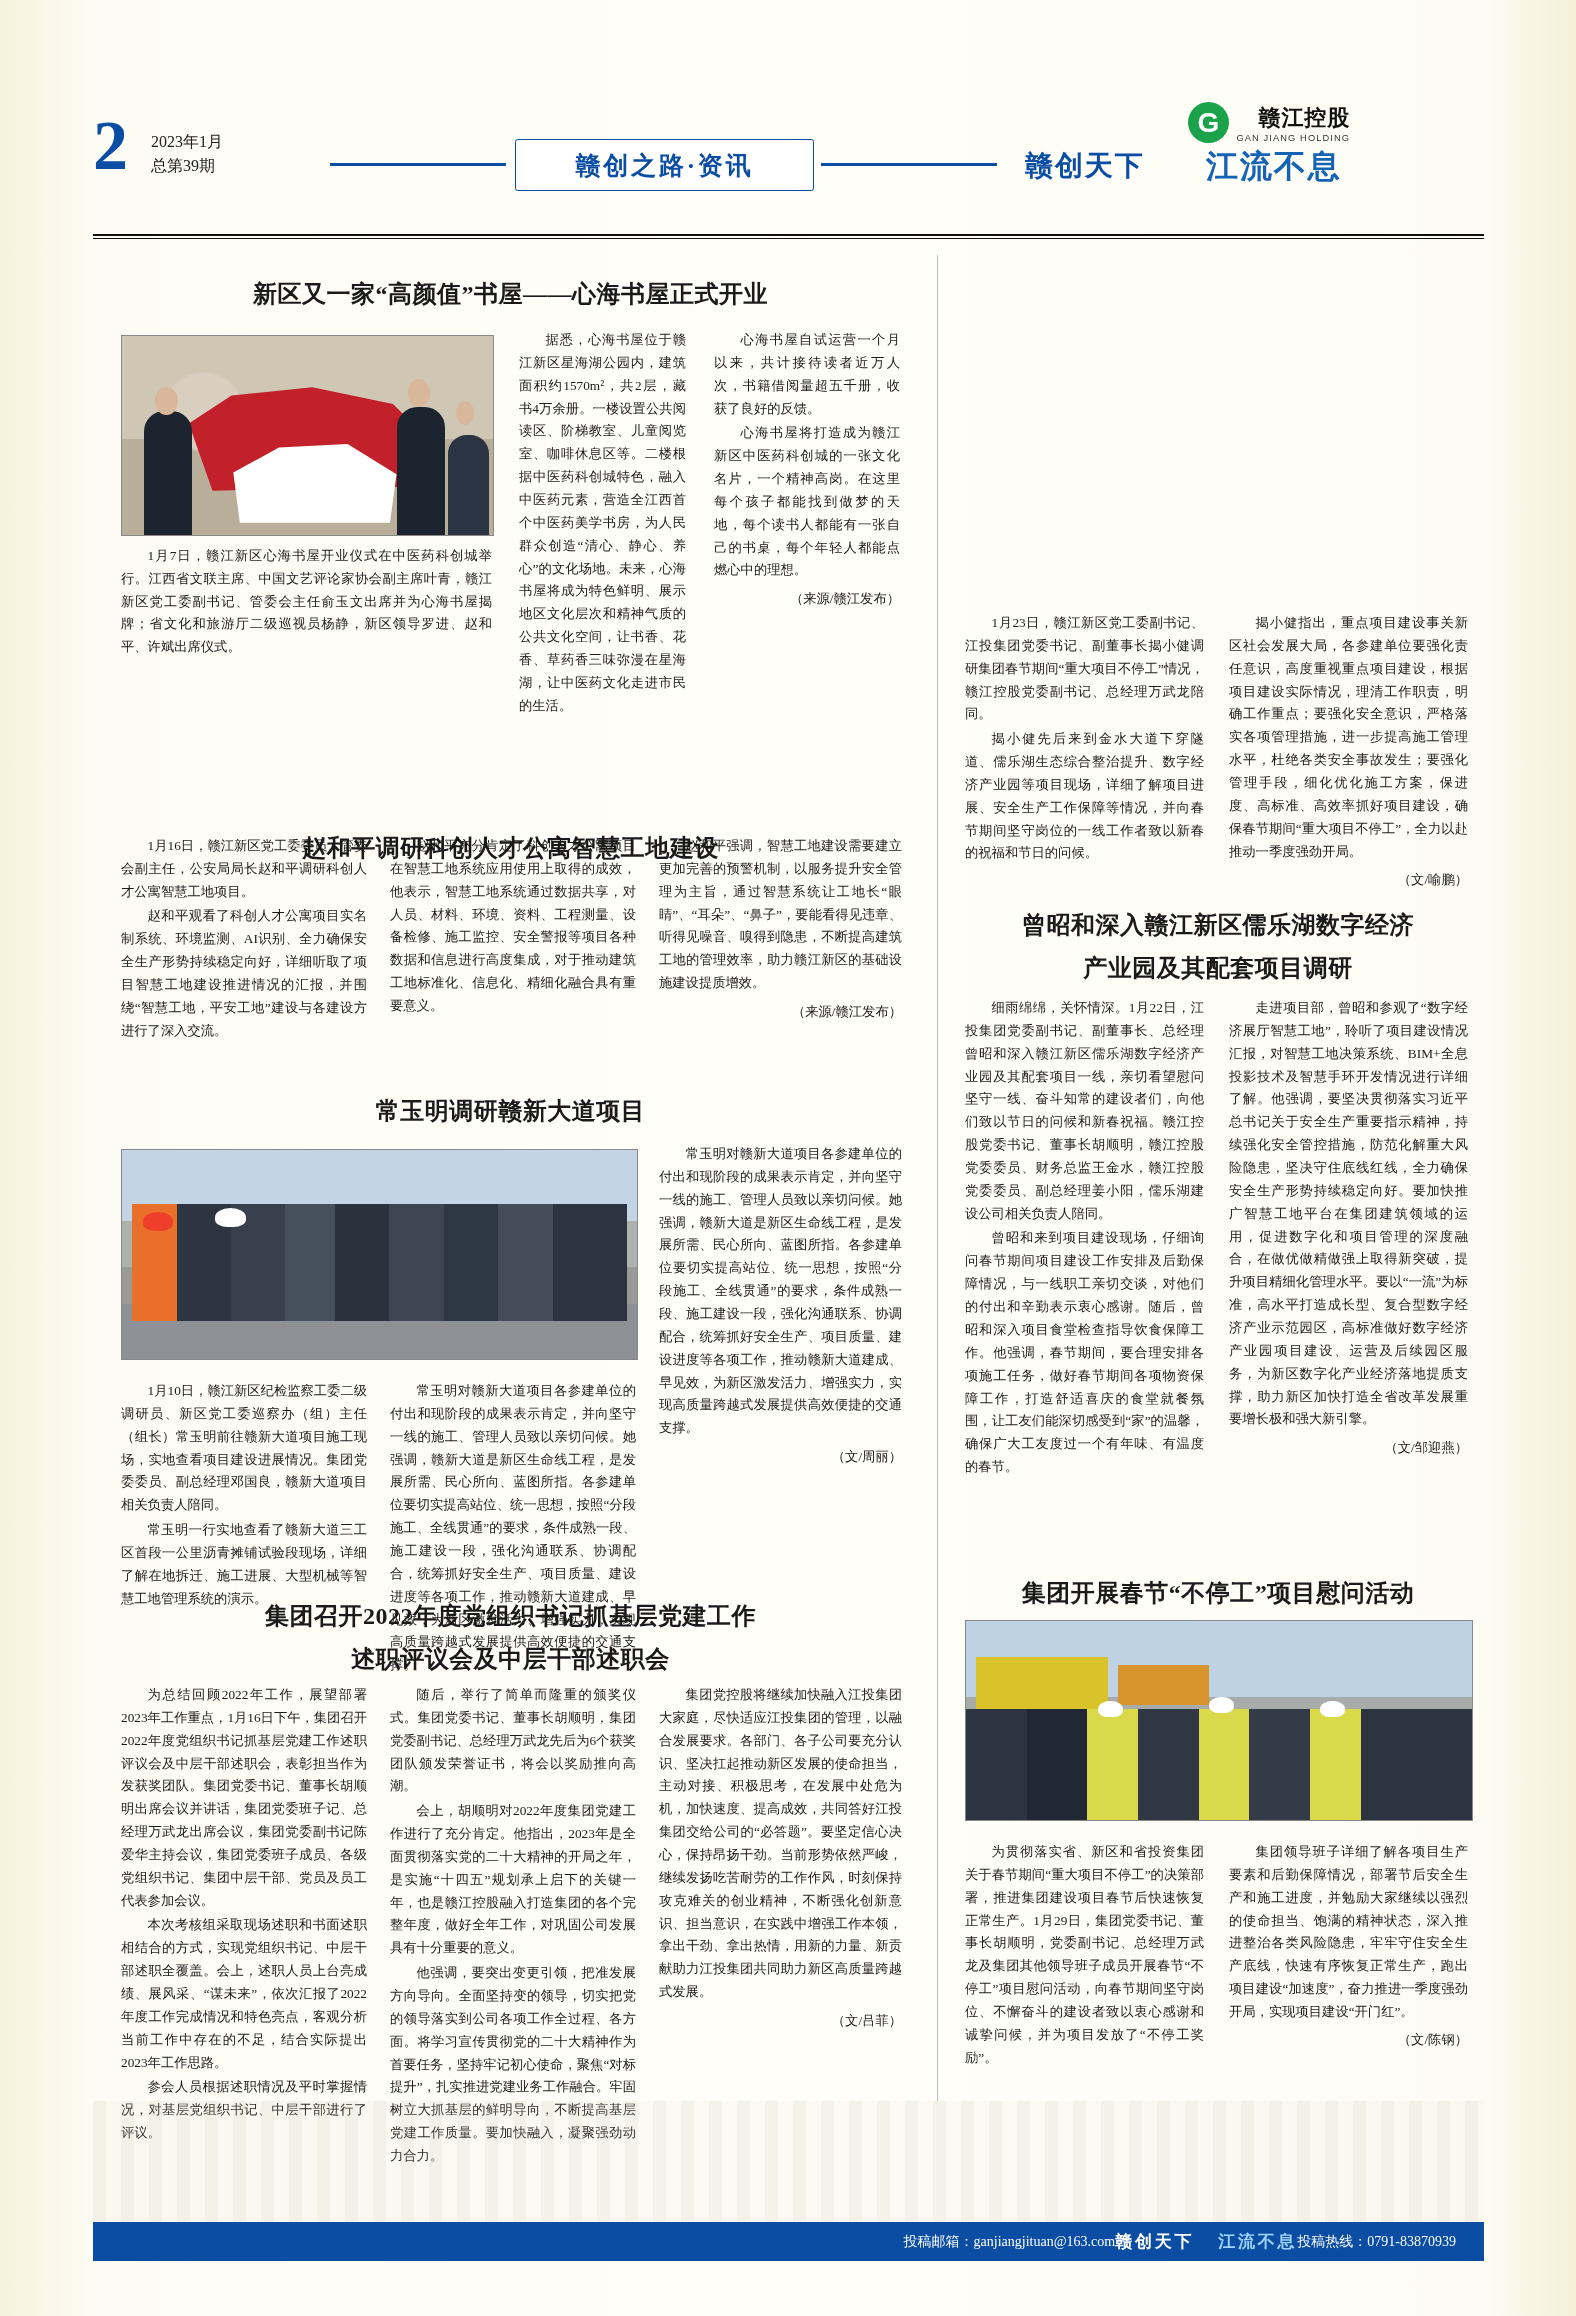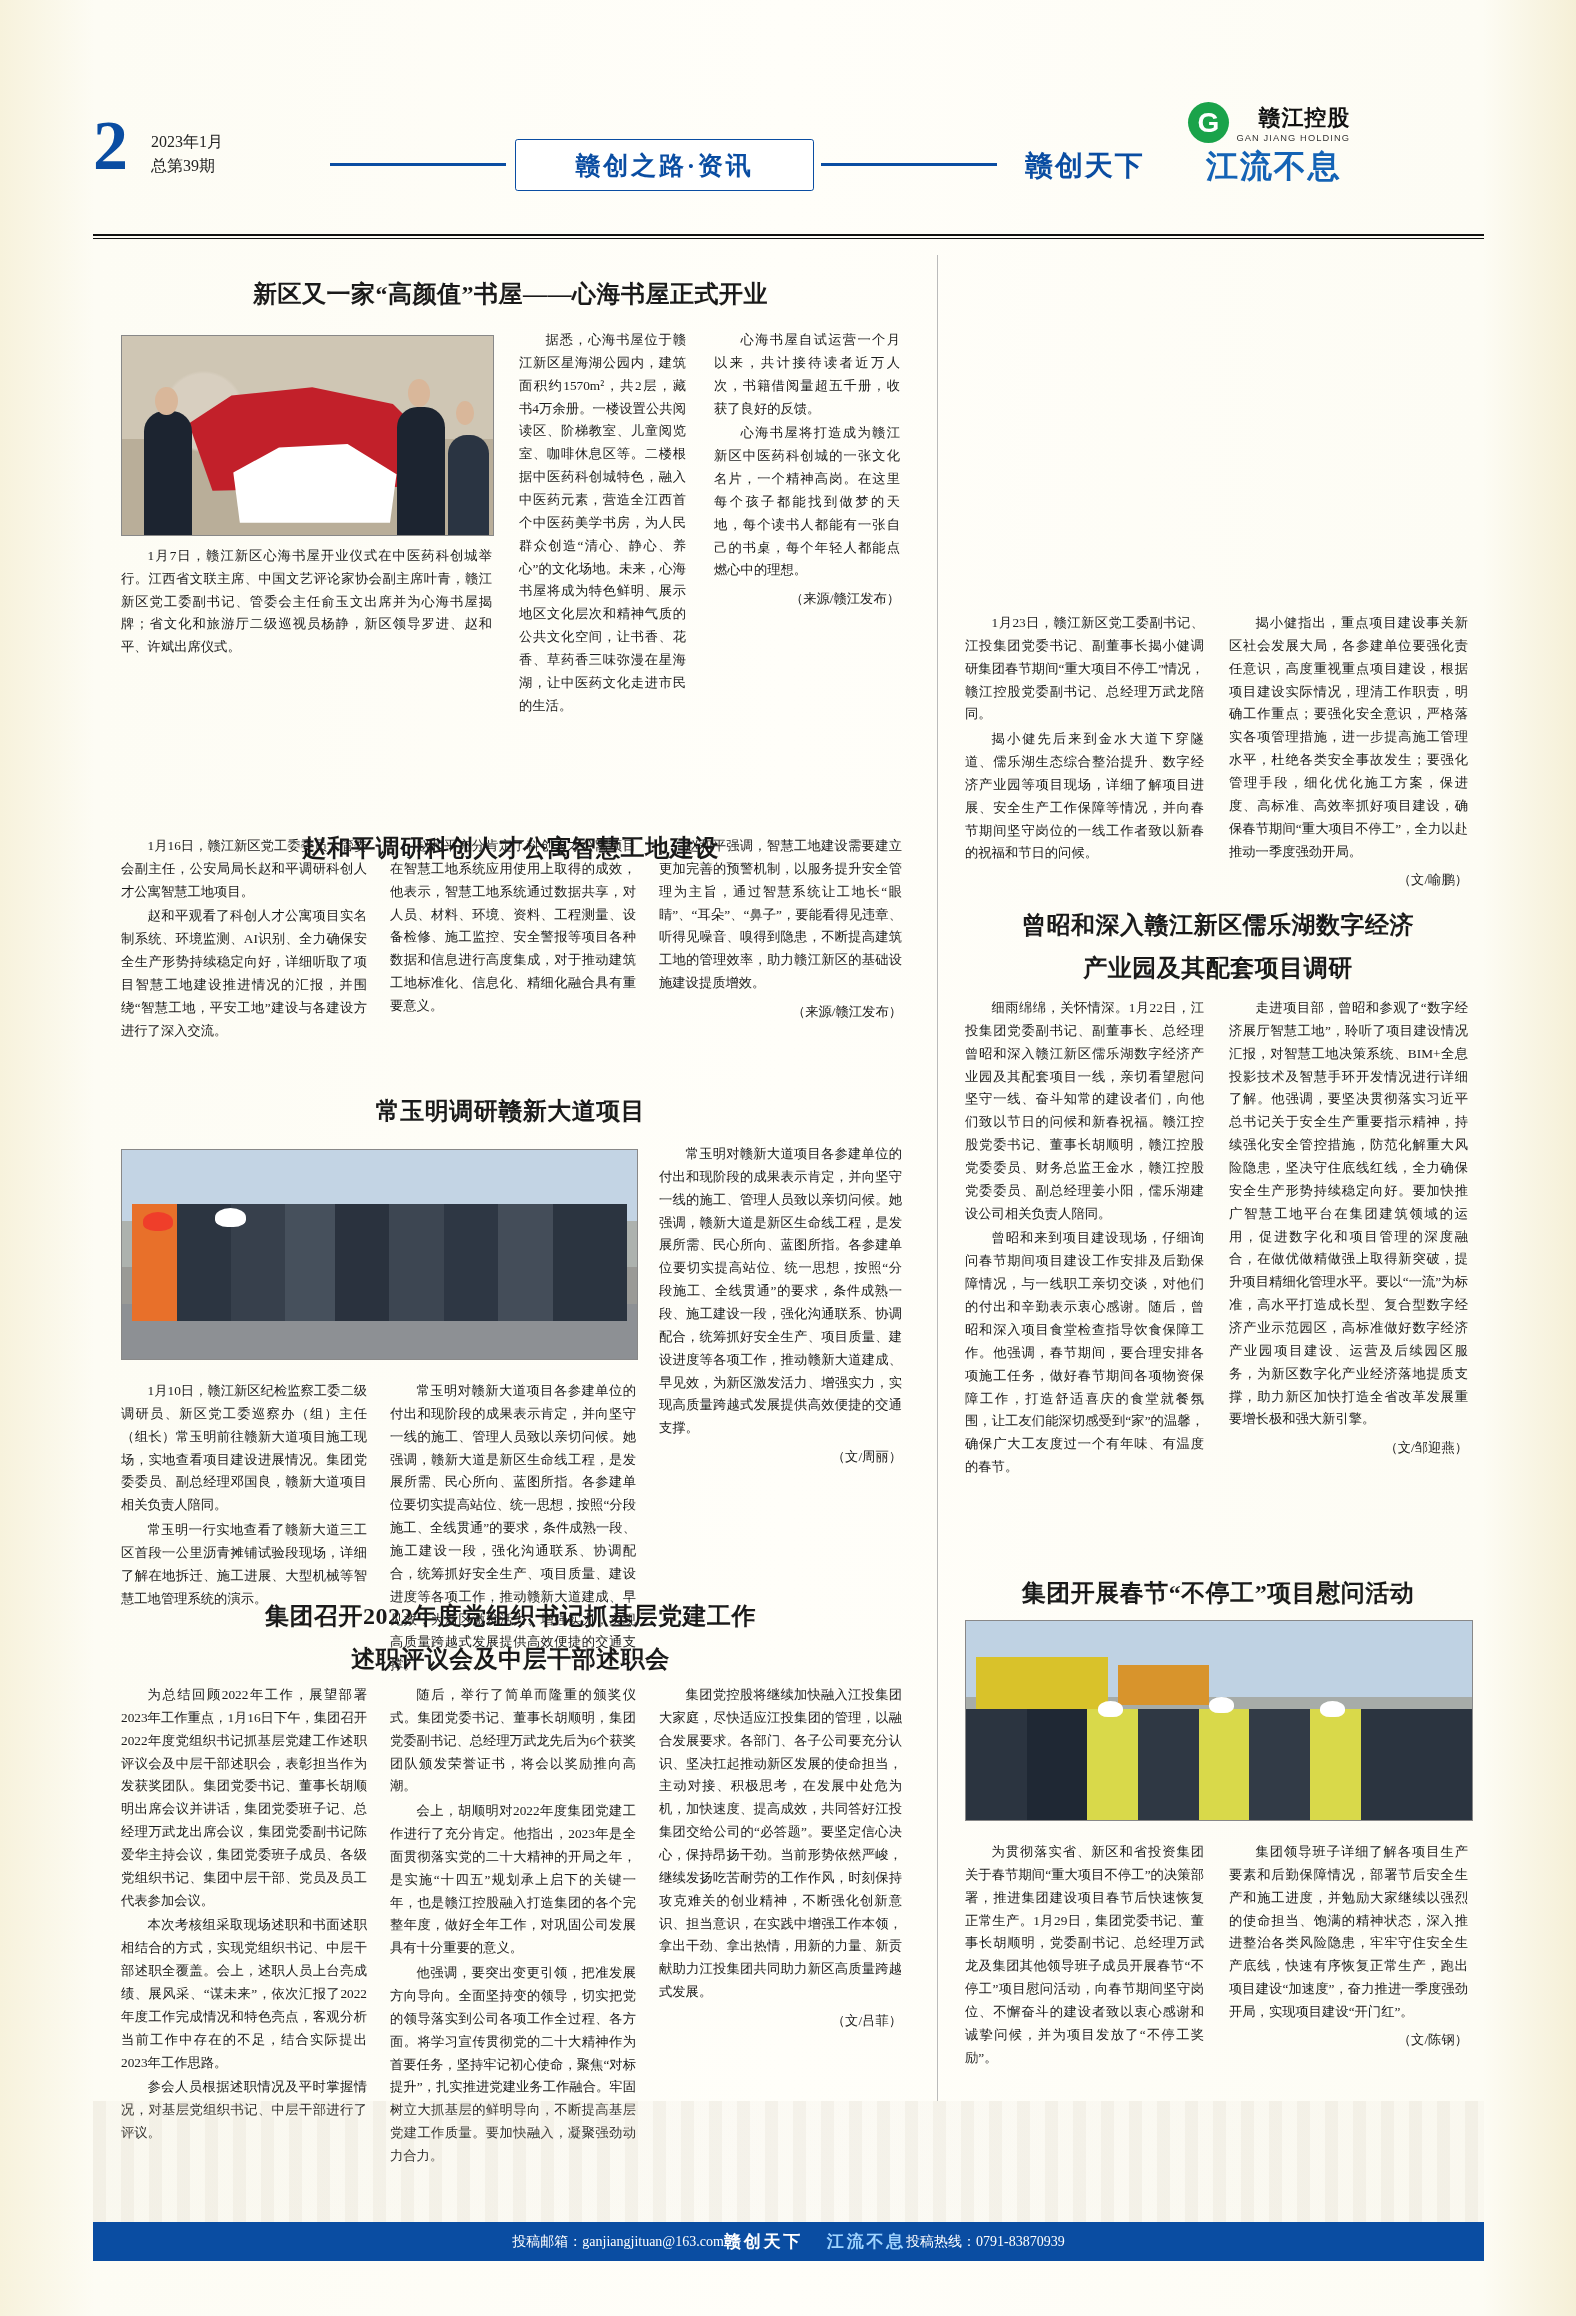--- a/index.html
+++ b/index.html
@@ -120,21 +120,21 @@
 
   
   .footer-skyline{
     position:absolute;left:93px;top:2101px;width:1391px;height:139px;
     background:repeating-linear-gradient(90deg,
       rgba(200,190,170,0.35) 0 13px, rgba(200,190,170,0.12) 13px 28px);
     opacity:.55;
   }
   .footerbar{
     position:absolute;left:93px;top:2222px;width:1391px;height:39px;
-    background:#0a4da2;display:flex;align-items:center;justify-content:center;
+    background:#0a4da2;display:flex;align-items:center;justify-content:flex-end;
     padding:0 28px;box-sizing:border-box;color:#fff;font-size:14px;
   }
   .footerbar .mid{font-size:17px;font-weight:bold;letter-spacing:2.8px;}
   .footerbar .mid .b2{color:#9fd4ff;margin-left:16.7px;}
 </style>
 </head>
 <body>
 
 <div class="page">
 

